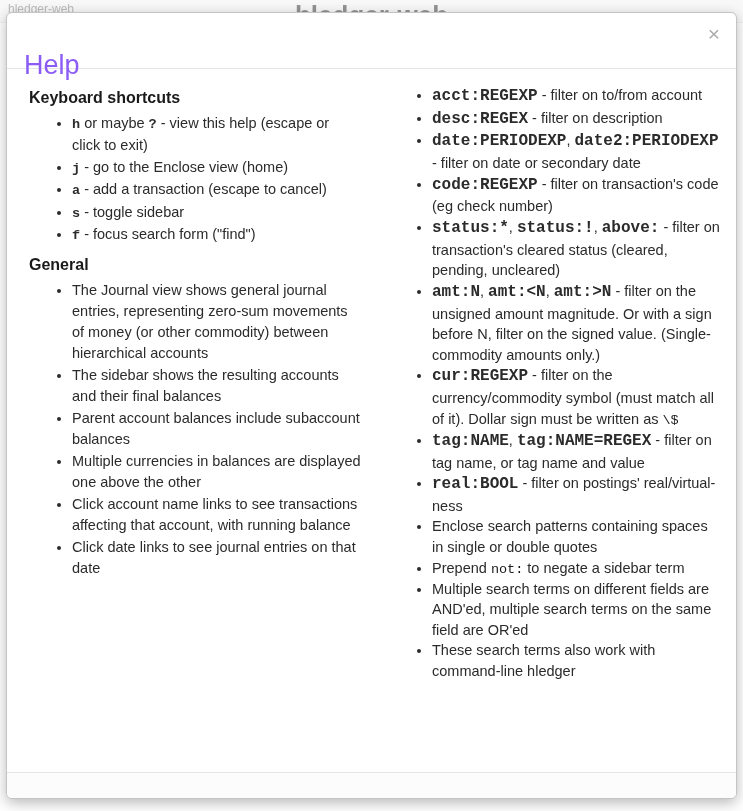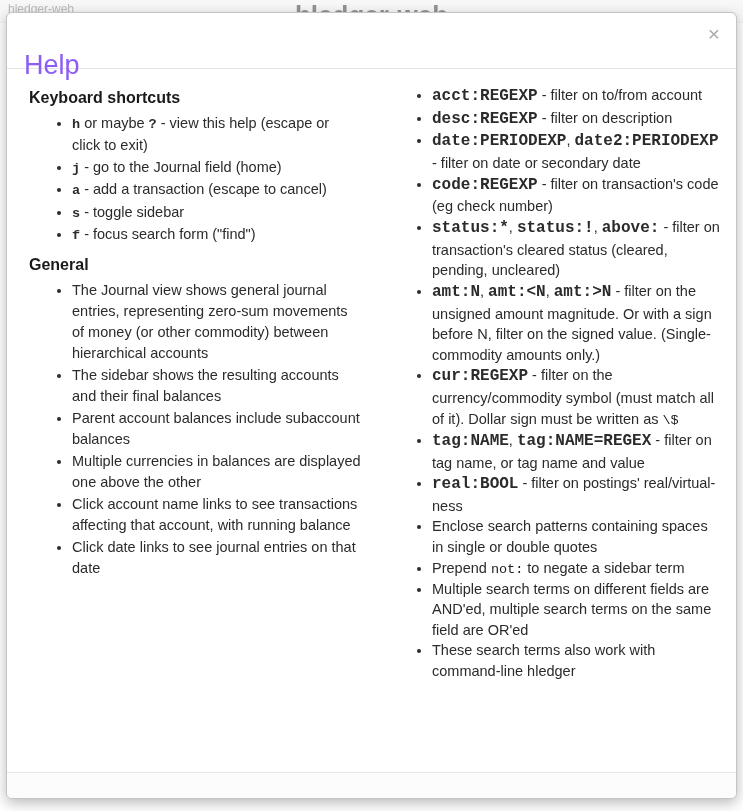--- a/index.html
+++ b/index.html
@@ -169,41 +169,41 @@
     <h3 id="modal-title">Help</h3>
     <button id="modal-close">×</button>
   </div>
 
   <div id="modal-body">
     <div class="col col-left">
       <div id="left-sections">
           <h4 class="section tight">Keyboard shortcuts</h4>
           <ul class="bullets">
             <li><span class="kb">h</span><span> or maybe </span><span class="kb">?</span><span> - view this help (escape or click to exit)</span></li>
-            <li><span class="kb">j</span><span> - go to the Journal field (home)</span></li>
+            <li><span class="kb">j</span><span> - go to the Enclose view (home)</span></li>
             <li><span class="kb">a</span><span> - add a transaction (escape to cancel)</span></li>
             <li><span class="kb">s</span><span> - toggle sidebar</span></li>
             <li><span class="kb">f</span><span> - focus search form ("find")</span></li>
           </ul>
           <h4 class="section">General</h4>
           <ul class="bullets">
             <li><span>The Journal view shows general journal entries, representing zero-sum movements of money (or other commodity) between hierarchical accounts</span></li>
             <li><span>The sidebar shows the resulting accounts and their final balances</span></li>
             <li><span>Parent account balances include subaccount balances</span></li>
             <li><span>Multiple currencies in balances are displayed one above the other</span></li>
             <li><span>Click account name links to see transactions affecting that account, with running balance</span></li>
             <li><span>Click date links to see journal entries on that date</span></li>
           </ul>
         </div>
     </div>
     <div class="col col-right right-col">
       <div id="right-sections">
           <ul class="bullets dense">
             <li><span class="term">acct:REGEXP</span><span> - filter on to/from account</span></li>
-            <li><span class="term">desc:REGEXP</span><span> - filter on description</span></li>
+            <li><span class="term">desc:REGEX</span><span> - filter on description</span></li>
             <li><span class="term">date:PERIODEXP</span><span>, </span><span class="term">date2:PERIODEXP</span><span> - filter on date or secondary date</span></li>
             <li><span class="term">code:REGEXP</span><span> - filter on transaction's code (eg check number)</span></li>
             <li><span class="term">status:*</span><span>, </span><span class="term">status:!</span><span>, </span><span class="term">above:</span><span> - filter on transaction's cleared status (cleared, pending, uncleared)</span></li>
             <li><span class="term">amt:N</span><span>, </span><span class="term">amt:&lt;N</span><span>, </span><span class="term">amt:&gt;N</span><span> - filter on the unsigned amount magnitude. Or with a sign before N, filter on the signed value. (Single-commodity amounts only.)</span></li>
             <li><span class="term">cur:REGEXP</span><span> - filter on the currency/commodity symbol (must match all of it). Dollar sign must be written as </span><code>\$</code></li>
             <li><span class="term">tag:NAME</span><span>, </span><span class="term">tag:NAME=REGEX</span><span> - filter on tag name, or tag name and value</span></li>
             <li><span class="term">real:BOOL</span><span> - filter on postings' real/virtual-ness</span></li>
             <li><span>Enclose search patterns containing spaces in single or double quotes</span></li>
             <li><span>Prepend </span><code>not:</code><span> to negate a sidebar term</span></li>
             <li><span>Multiple search terms on different fields are AND'ed, multiple search terms on the same field are OR'ed</span></li>

